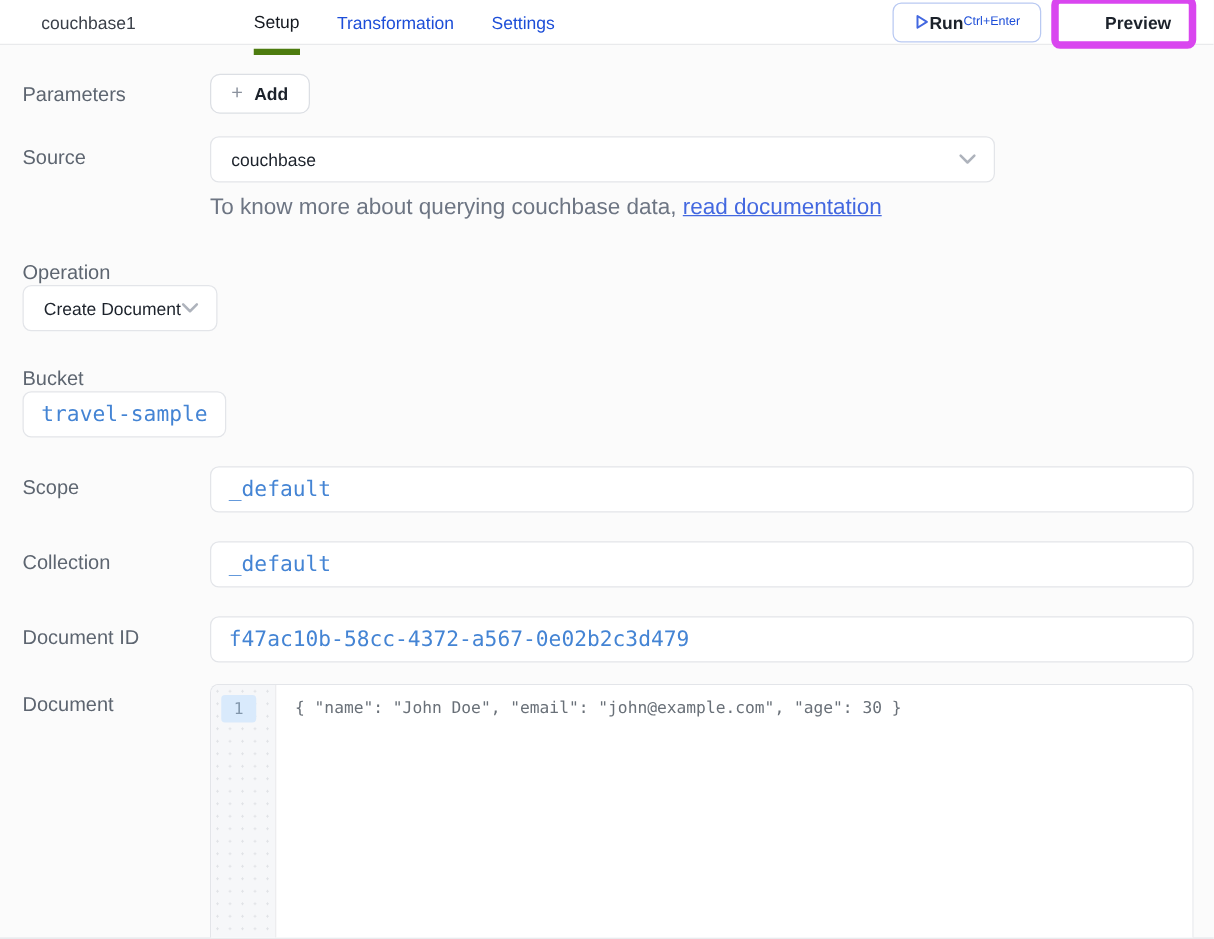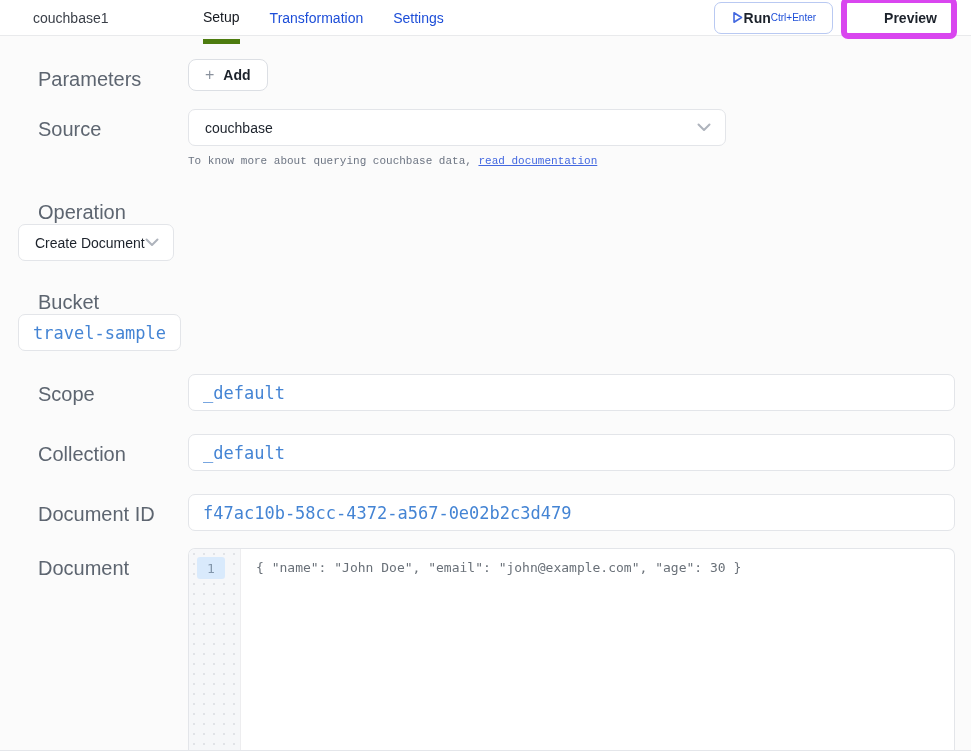--- a/index.html
+++ b/index.html
@@ -77,24 +77,23 @@
   .form {
     padding: 23px 16px 0 18px;
   }
   .row {
     display: flex;
     align-items: flex-start;
   }
   .row-label {
     width: 150px;
     flex: none;
-    font-size: 20px;
+    font-size: 16px;
     color: #5d6570;
     padding-top: 9px;
-    margin-left: 20px;
   }
   .row-control { flex: 1; min-width: 0; }
 
   .add-btn {
     display: inline-flex;
     align-items: center;
     gap: 9px;
     background: #ffffff;
     border: 1px solid #dcdfe4;
     border-radius: 8px;
@@ -112,28 +111,27 @@
     border: 1px solid #e3e5e9;
     border-radius: 7px;
     display: flex;
     align-items: center;
     padding: 0 14px 0 16px;
     font-size: 14px;
     color: #1c222b;
     cursor: pointer;
   }
   .select-box .select-value { flex: 1; }
-  .select-narrow { width: 538px; }
+  .select-narrow { width: 628px; }
   .chevron-svg { display: block; flex: none; }
 
   .help-text {
     margin-top: 9px;
-    font-size: 11px;
+    font-size: 18px;
     color: #6d7583;
-    font-family: Liberation Mono, monospace;
   }
   .help-text a {
     color: #4368e0;
     text-decoration: underline;
     cursor: pointer;
   }
 
   .code-input {
     height: 37px;
     background: #ffffff;

